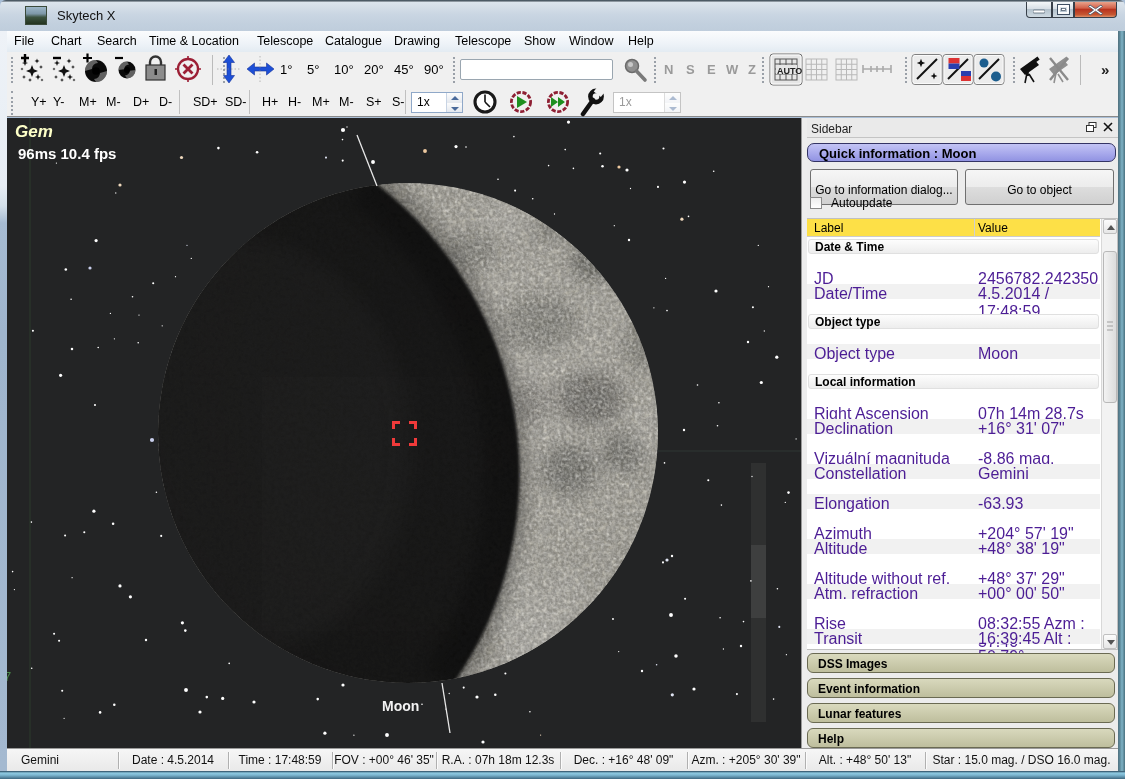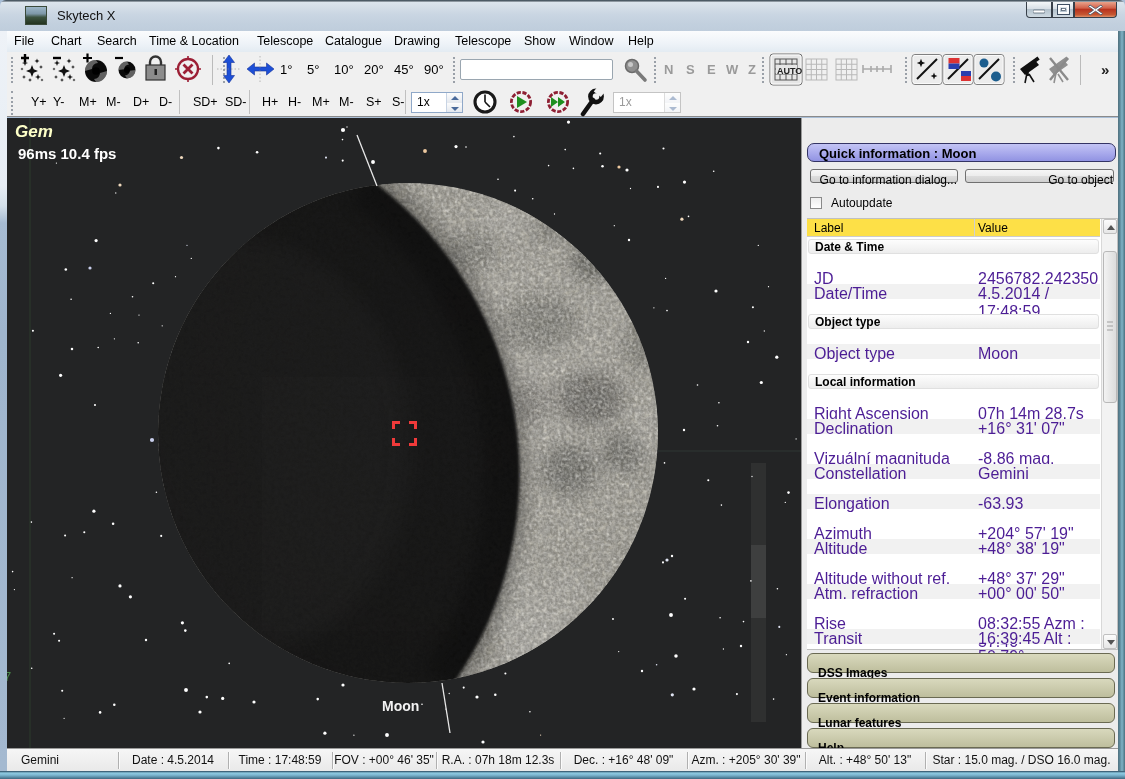--- a/index.html
+++ b/index.html
@@ -30,23 +30,23 @@
 .arrU:after,.arrD:after{content:"";position:absolute;left:4px;border-left:4px solid transparent;border-right:4px solid transparent}
 .arrU:after{top:3px;border-bottom:4px solid #4a6a9a}
 .arrD:after{top:4px;border-top:4px solid #4a6a9a}
 
 #chart{left:7px;top:118px;width:794px;height:630px;background:#e5e5e5}
 
 #split{left:801px;top:118px;width:6px;height:630px;background:#ededed;border-left:1px solid #9a9a9a}
 #sidebar{left:807px;top:118px;width:311px;height:630px;background:#ececec}
 #sbtitle{left:0;top:0;width:311px;height:20px;background:#eaeaea;border-bottom:1px solid #c4c4c4}
 #sbtitle span{position:absolute;left:4px;top:4px;font-size:12px;color:#222}
-.sbhdr{position:absolute;left:0;width:308px;height:20px;border-radius:6px;border:1px solid #6a6a52;background:linear-gradient(#d9d9bd,#bebe9d);font-size:12px;font-weight:bold;color:#000;padding:12px 0 0 10px}
+.sbhdr{position:absolute;left:0;width:308px;height:20px;border-radius:6px;border:1px solid #6a6a52;background:linear-gradient(#d9d9bd,#bebe9d);font-size:12px;font-weight:bold;color:#000;padding:3px 0 0 10px}
 #qihdr{left:0;top:25px;width:309px;height:19px;border-radius:7px;border:1px solid #343464;background:linear-gradient(#c3c4f4 0,#a8a9ec 55%,#9193e2 100%);font-size:13px;font-weight:bold;padding:2px 0 0 11px}
-.btn7{position:absolute;height:14px;border:1px solid #707070;border-radius:3px;background:linear-gradient(#f6f6f6 0,#ececec 50%,#dddddd 51%,#d0d0d0 100%);font-size:12px;color:#000;text-align:right;padding-top:3px}
+.btn7{position:absolute;height:36px;border:1px solid #707070;border-radius:3px;background:linear-gradient(#f6f6f6 0,#ececec 50%,#dddddd 51%,#d0d0d0 100%);font-size:12px;color:#000;text-align:center;padding-top:13px}
 #cb{left:3px;top:79px;width:12px;height:12px;background:linear-gradient(#eee,#fff);border:1px solid #8a8a8a}
 #cblab{left:24px;top:78px;font-size:12px}
 
 #tbl{left:0;top:100px;width:311px;height:432px;background:#fff;border:1px solid #c0c0c0;border-left:none}
 .trow{position:absolute;left:0;width:293px;height:15px;font-size:16px;color:#4c1d95}
 .trow .l{position:absolute;left:7px;top:1px}
 .trow .v{position:absolute;left:171px;top:1px}
 .gray{background:#f1f1f1}
 .sect{position:absolute;left:1px;width:291px;height:15px;border:1px solid #e0e0e0;border-radius:3px;background:linear-gradient(#fdfdfd,#ededed);font-size:12px;font-weight:bold;padding:0 0 0 6px}
 #colsep{left:167px;top:0;width:1px;height:18px;background:#d0d0d0}
@@ -556,20 +556,30 @@
 <line x1="435" y1="565" x2="443" y2="615" stroke="#e8e8e8" stroke-width="1.3"></line>
 <text x="8" y="19" font-size="17" font-style="italic" font-weight="bold" fill="#fdffc8" font-family="Liberation Sans">Gem</text>
 <text x="11" y="41" font-size="15" font-weight="bold" fill="#ffffff" font-family="Liberation Sans">96ms 10.4 fps</text>
 <text x="375" y="593" font-size="14" font-weight="bold" fill="#f2f2f2" font-family="Liberation Sans">Moon</text>
 <text x="-3" y="563" font-size="13" fill="#4a8a4a" font-family="Liberation Sans">7</text>
 </svg>
   </div>
 
 <div class="abs" id="split"></div>
 <div class="abs" id="sidebar">
+  <div class="abs" id="sbtitle">
+      <span>Sidebar</span>
+    <svg class="abs" style="left:279px;top:4px" width="11" height="11">
+        <rect x="3" y="0.5" width="7" height="5" fill="#fff" stroke="#333"></rect>
+        <rect x="0.5" y="3.5" width="7" height="6" fill="#fff" stroke="#333"></rect>
+      </svg>
+    <svg class="abs" style="left:296px;top:4px" width="10" height="10">
+        <path d="M1 1 L9 9 M9 1 L1 9" stroke="#111" stroke-width="1.6"></path>
+      </svg>
+  </div>
   <div class="abs" id="qihdr">Quick information : Moon</div>
   <div class="abs btn7" style="left:3px;top:51px;width:148px">Go to information dialog...</div>
   <div class="abs btn7" style="left:158px;top:51px;width:149px">Go to object</div>
   <div class="abs" id="cb"></div>
     <div class="abs" id="cblab">Autoupdate</div>
   <div class="abs" id="tbl">
     <div class="abs" id="thead">
         <span style="position:absolute;left:7px;top:2px">Label</span>
         <span style="position:absolute;left:171px;top:2px">Value</span>
       </div>

